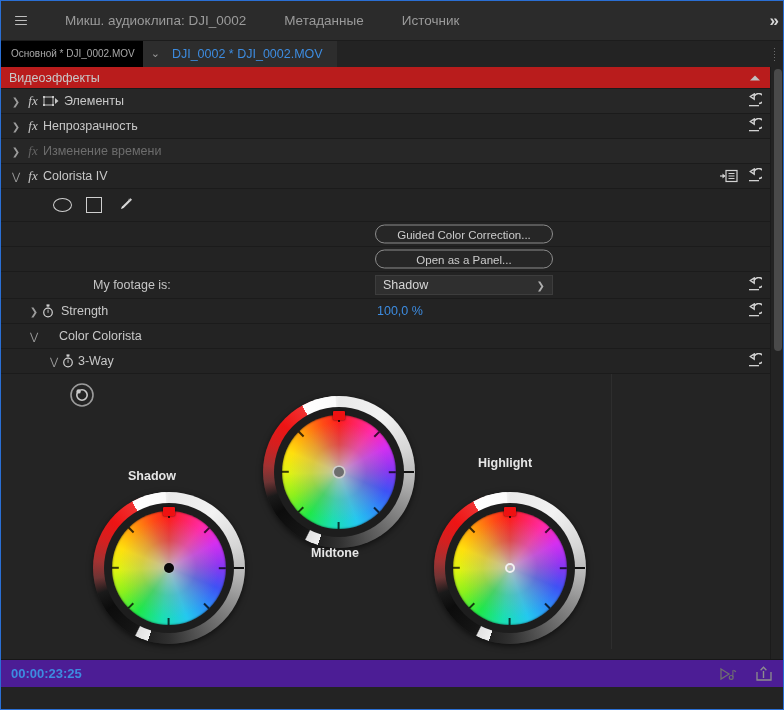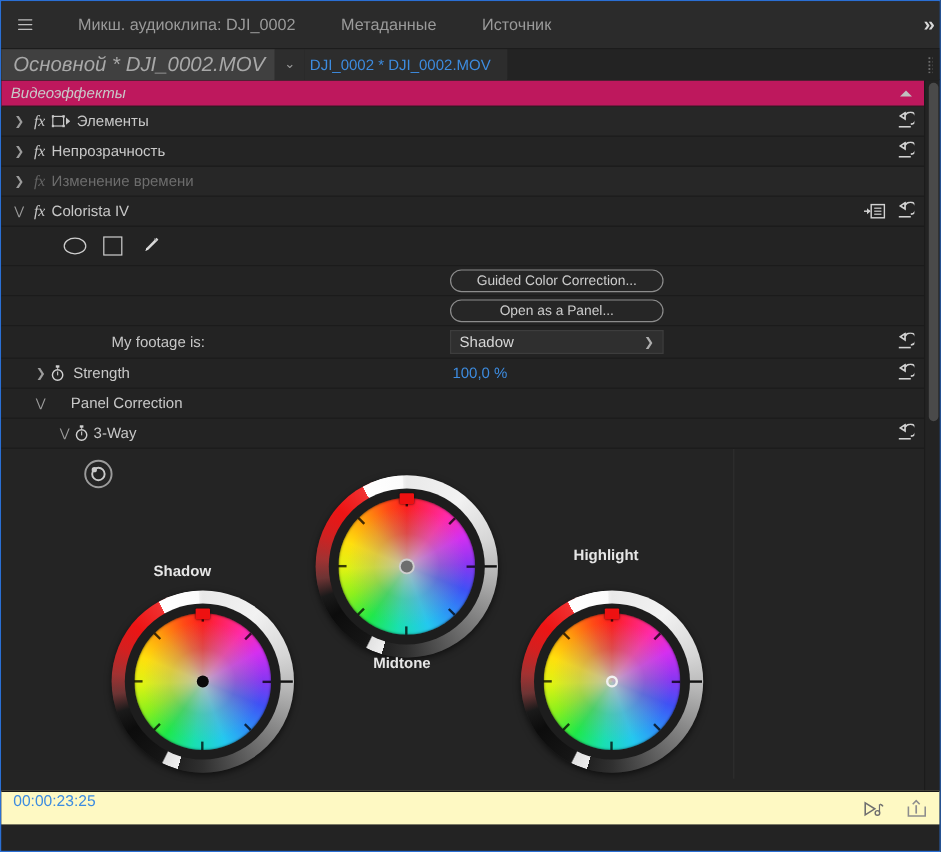--- a/index.html
+++ b/index.html
@@ -63,24 +63,23 @@
   .cliprow {
     position: relative;
     height: 26px;
     background: #232323;
     display: flex; align-items: center;
     border-bottom: 1px solid #161616;
   }
   .clip-a {
     height: 26px; display: flex; align-items: center;
     padding: 0 8px 0 10px;
-    color: #a8a8a8; font-size: 17px;
-    background: #404040;
+    color: #a8a8a8; font-size: 10px;
+    background: #000000;
     cursor: pointer;
-    font-style: italic;
   }
   .clip-caret {
     padding: 0 8px; color: #9b9b9b; font-size: 11px;
     background: #2d2d2d; height: 26px; display: flex; align-items: center;
     cursor: pointer;
   }
   .clip-b {
     height: 26px; display: flex; align-items: center;
     padding: 0 14px 0 4px;
     color: #3d8ce0; font-size: 12.5px;
@@ -115,21 +114,21 @@
   .listcol { position: absolute; inset: 0 13px 0 0; }
 
   .row {
     position: relative;
     display: flex; align-items: center;
     height: 25px;
     border-bottom: 1px solid #1b1b1b;
     color: #c8c8c8; font-size: 12.5px;
     padding-left: 8px;
   }
-  .row.header { background: #be185d; color: #c9c9c9; height: 22px; font-style: italic; }
+  .row.header { background: #b91c1c; color: #c9c9c9; height: 22px; }
   .row.eff { background: #272727; }
   .row.eff.alt { background: #242424; }
   .row.sub { background: #232323; }
   .row.dim { color: #6d6d6d; }
 
   .tri {
     width: 14px; flex: 0 0 14px; text-align: center;
     color: #9c9c9c; font-size: 10px; cursor: pointer; user-select: none;
   }
   .fx {
@@ -303,23 +302,23 @@
   .dot.open-ring  { background: transparent; border: 2px solid #f1f1f1; }
 
   .wheel-label {
     position: absolute; color: #e6e6e6; font-size: 12.5px;
     font-weight: bold; white-space: nowrap;
   }
 
   
   .bottombar {
     position: relative; height: 28px;
-    background: #fef9c3;
+    background: #4c1d95;
     border-top: 1px solid #171717;
-    display: flex; align-items: flex-start;
+    display: flex; align-items: center; font-weight: bold;
   }
   .timecode {
     padding-left: 10px; color: #3d8ce0; font-size: 13px;
     font-family: "Liberation Sans", sans-serif; cursor: pointer;
   }
   .bottom-icons {
     position: absolute; right: 10px; top: 50%; transform: translateY(-50%);
     display: flex; align-items: center; gap: 18px;
   }
   .bi { cursor: pointer; display: inline-flex; }
@@ -481,21 +480,21 @@
         <span class="reset-btn">
           <svg width="16" height="16" viewBox="0 0 16 16">
             <path d="M13 10.5 A5 5 0 1 0 8.2 3.2 L8.2 6.2 L4.3 3.6 L8.2 1 L8.2 3.2" fill="none" stroke="#d2d2d2" stroke-width="1.4"></path>
             <rect x="3" y="12" width="10" height="1.3" fill="#d2d2d2"></rect>
           </svg>
         </span>
       </div>
 
       <div class="row sub" style="padding-left:26px;">
         <span class="tri">⋁</span>
-        <span class="rowlabel" style="margin-left:18px;">Panel Correction</span>
+        <span class="rowlabel" style="margin-left:18px;">Color Colorista</span>
       </div>
 
       <div class="row sub" style="padding-left:46px;">
         <span class="tri">⋁</span>
         <span class="stopwatch">
           <svg width="12" height="14" viewBox="0 0 12 14">
             <circle cx="6" cy="8.5" r="4.3" fill="none" stroke="#d0d0d0" stroke-width="1.2"></circle>
             <rect x="4.5" y="0.4" width="3" height="2" fill="#d0d0d0"></rect>
             <rect x="5.5" y="2" width="1" height="1.3" fill="#d0d0d0"></rect>
             <rect x="5.6" y="5.6" width="0.9" height="3.2" fill="#d0d0d0"></rect>

